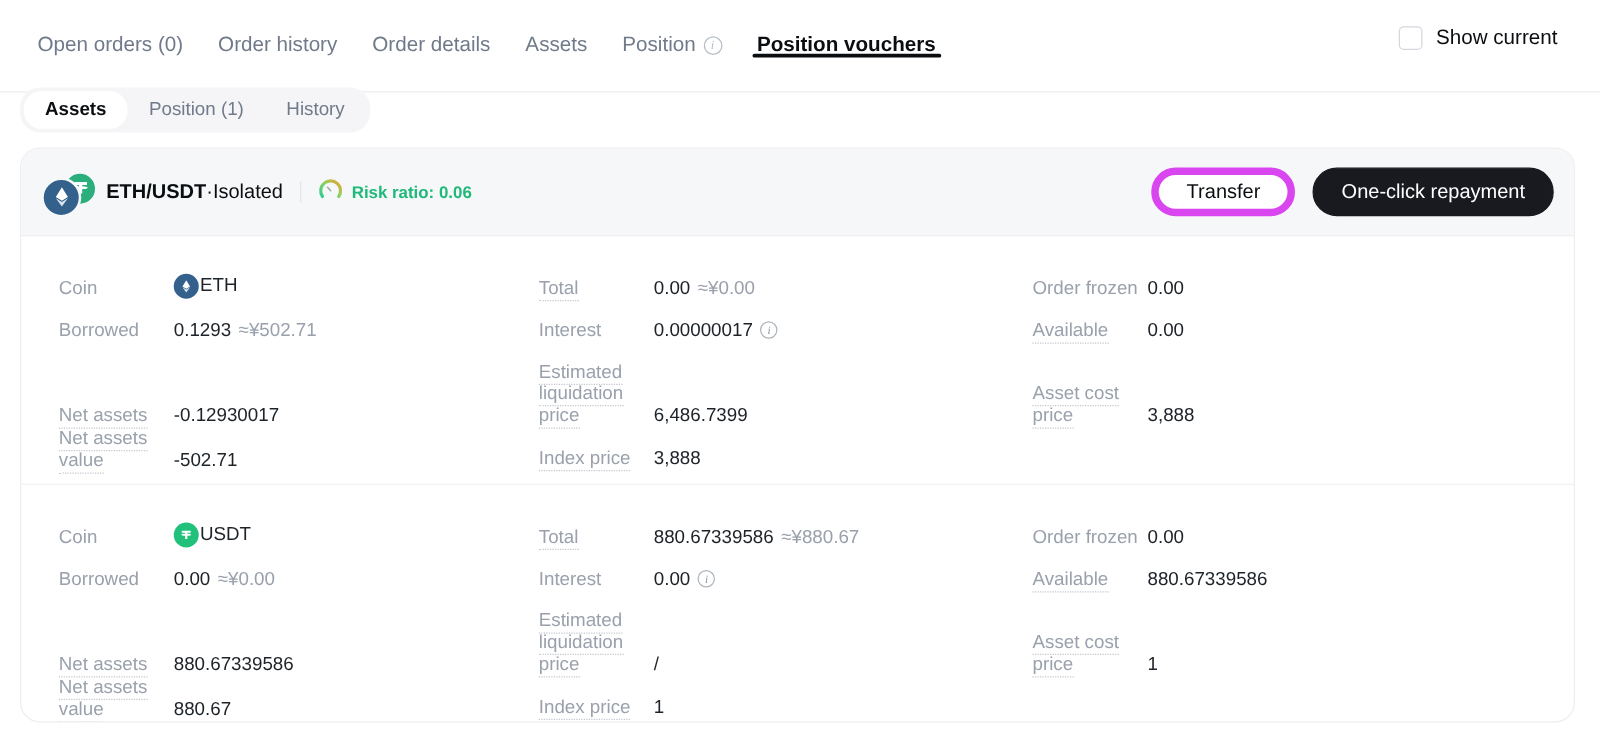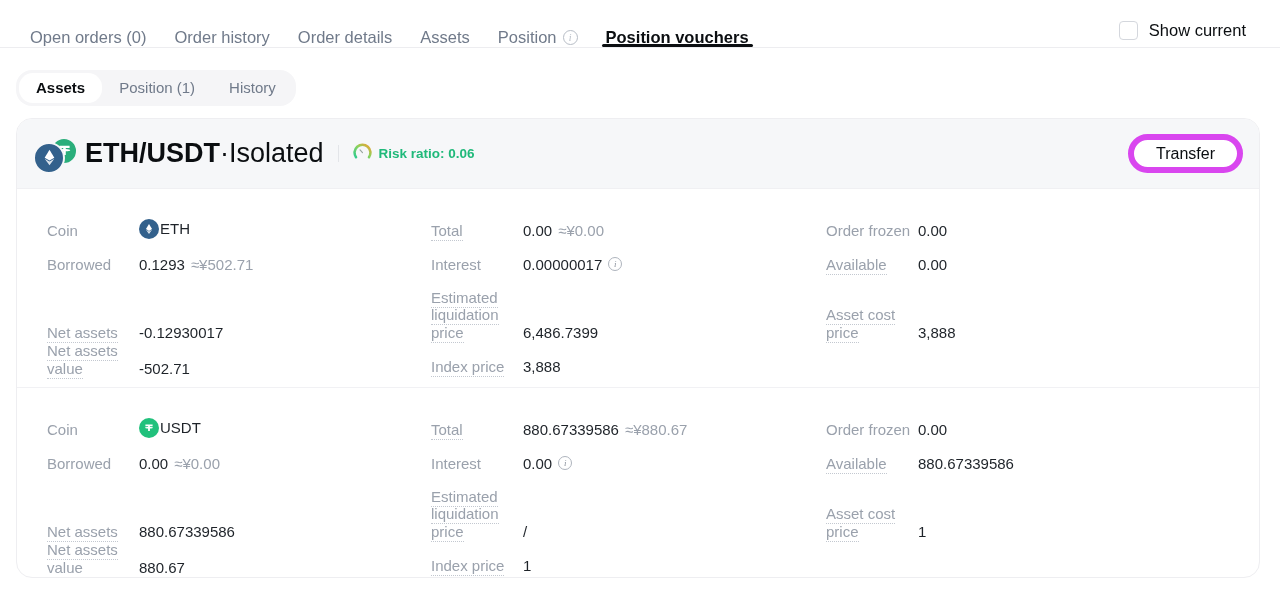--- a/index.html
+++ b/index.html
@@ -7,23 +7,23 @@
     margin: 0; padding: 0;
     width: 1280px; height: 592px;
     background: #ffffff;
     font-family: "Liberation Sans", sans-serif;
     -webkit-font-smoothing: antialiased;
   }
   .page { position: relative; width: 1280px; height: 592px; background: #fff; overflow: hidden; }
 
   
   .topbar {
-    position: absolute; left: 0; top: 0; width: 1280px; height: 48px;
+    position: absolute; left: 0; top: 0; width: 1280px; height: 74px;
     border-bottom: 1px solid #ededf0;
-    display: flex; align-items: flex-end;
+    display: flex; align-items: center;
   }
   .toptabs { display: flex; align-items: stretch; padding-left: 16px; gap: 0; }
   .toptab {
     position: relative;
     display: flex; align-items: center; gap: 6px;
     padding: 0 14px;
     font-size: 16.5px;
     color: #707a8a;
     cursor: pointer;
     white-space: nowrap;
@@ -75,21 +75,21 @@
   }
   .pair-icons { position: relative; width: 48px; height: 36px; flex: 0 0 auto; }
   .coin-badge {
     position: absolute; border-radius: 50%;
     display: flex; align-items: center; justify-content: center;
     border: 2px solid #f6f7f9;
   }
   .badge-usdt { width: 28px; height: 28px; background: #2aae7b; left: 17px; top: 1px; }
   .badge-eth  { width: 32px; height: 32px; background: #33618c; left: 0px;  top: 6px; }
 
-  .pair-title { font-size: 27px; font-weight: bold; color: #0b0e11; margin-left: 4px; white-space: nowrap; }
+  .pair-title { font-size: 16px; font-weight: bold; color: #0b0e11; margin-left: 4px; white-space: nowrap; }
   .pair-title .mode { font-weight: normal; }
   .vdiv { width: 1px; height: 17px; background: #e3e5e9; margin: 0 14px; }
   .risk { display: flex; align-items: center; gap: 7px; }
   .risk-label { font-size: 13.5px; font-weight: bold; color: #1fb97a; white-space: nowrap; }
 
   .head-actions { margin-left: auto; display: flex; align-items: center; gap: 14px; }
   .btn {
     height: 39px; padding: 0 22px; border-radius: 20px;
     display: inline-flex; align-items: center; justify-content: center;
     font-size: 16px; cursor: pointer; white-space: nowrap;
@@ -208,20 +208,21 @@
             </defs>
             <path d="M3.8 19.2a10 10 0 1 1 16.4 0" fill="none" stroke="url(#gg)" stroke-width="3.2" stroke-linecap="round"></path>
             <path d="M12 13.4 8.9 9.9" stroke="#9aa6a0" stroke-width="1.5" stroke-linecap="round" fill="none"></path>
           </svg>
         </span>
         <span class="risk-label">Risk ratio: 0.06</span>
       </div>
 
       <div class="head-actions" id="head-actions">
           <div class="btn btn-outline">Transfer</div>
+          <div class="btn btn-dark">One-click repayment</div>
         </div>
     </div>
 
     <div id="rows">
         <div class="asset-row">
           <div class="cols">
             <div class="col col-a">
               <div class="field">
                 <div class="f-label"><span>Coin</span></div>
                 <div class="f-value">

